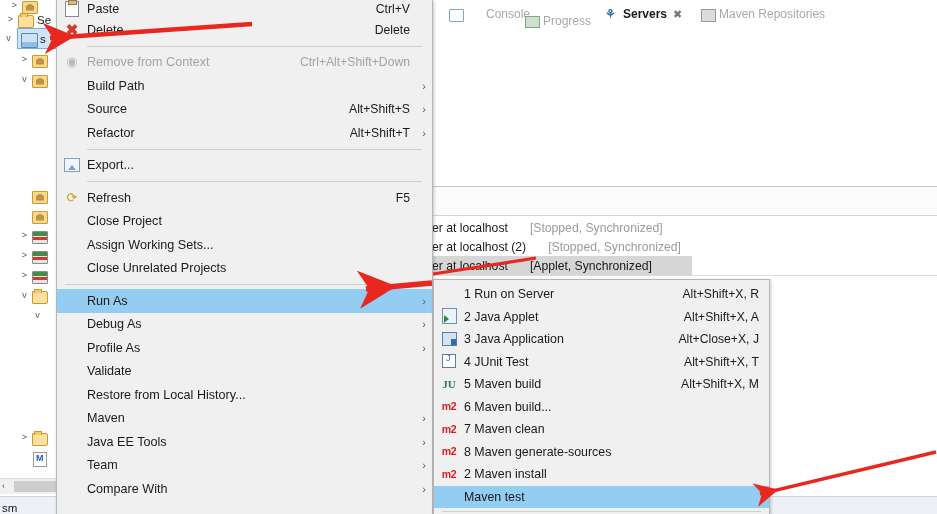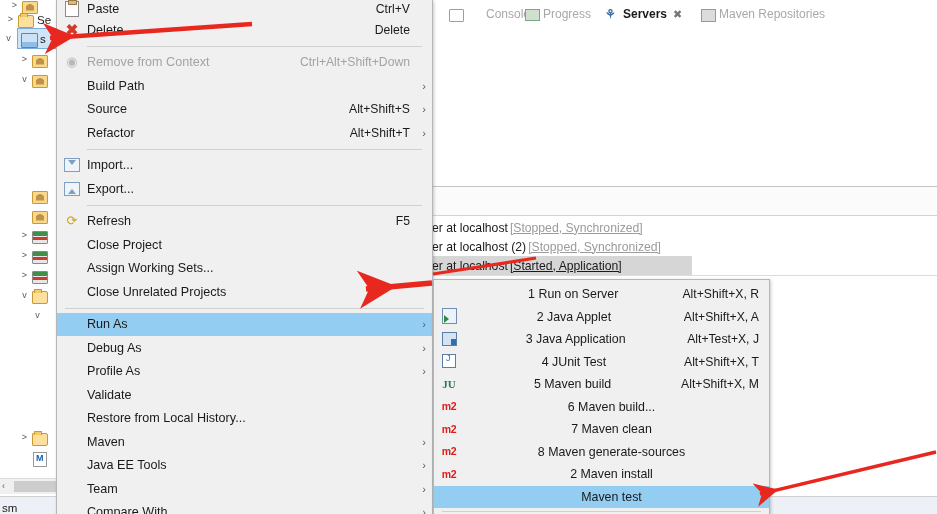--- a/index.html
+++ b/index.html
@@ -85,21 +85,21 @@
   .ic-remove{color:#b9b9b9;font-size:13px;line-height:16px;}
   .ic-impexp{width:14px;height:12px;border:1px solid #7f9fc0;background:#eef4fa;position:relative;}
   .ic-impexp:after{content:"";position:absolute;left:3px;top:1px;border-left:4px solid transparent;border-right:4px solid transparent;border-top:5px solid #7f9fc0;}
   .ic-refresh{color:#d4a017;font-size:13px;line-height:16px;}
 
   
   .submenu{
     position:absolute;left:433px;top:279px;width:335px;height:235px;
     background:#f0f0f0;border:1px solid #b6b6b6;box-shadow:1px 1px 3px rgba(0,0,0,.22);
   }
-  .sub-inner{padding-top:3px;text-align:center;}
+  .sub-inner{padding-top:3px;}
   .si{position:relative;height:22.5px;display:flex;align-items:center;}
   .si .sicon{width:30px;min-width:30px;display:flex;align-items:center;justify-content:center;margin-top:44px;}
   .si .slabel{flex:1;font-size:12.4px;color:#1a1a1a;white-space:nowrap;}
   .si .saccel{font-size:12.2px;color:#1a1a1a;padding-right:10px;white-space:nowrap;}
   .si.hl{background:#94cdf2;}
   .sub-sep{height:1px;background:#d0d0d0;margin:3px 8px 0 8px;}
   .m2{color:#e01b1b;font-size:10.5px;font-weight:bold;font-family:"Liberation Sans",sans-serif;letter-spacing:-0.3px;}
   .ju{font-size:11px;font-family:"Liberation Serif",serif;}
   .ju b{color:#2f7a4d;}
   .ju i{color:#9a9a9a;font-style:normal;font-size:9px;}
@@ -115,21 +115,21 @@
   .stab .tlbl{color:#a8a8a8;}
   .stab.active .tlbl{color:#1a1a1a;font-weight:bold;}
   .stab .tic{width:15px;height:14px;position:relative;display:inline-block;}
   .ic-console{width:13px;height:11px;border:1.5px solid #7fa6c9;border-radius:1px;background:#fff;}
   .ic-progress{width:13px;height:10px;background:#cfe0cf;border:1px solid #7fa67f;}
   .ic-servers{color:#3a6ea5;font-size:12px;font-weight:bold;line-height:14px;}
   .ic-maven{width:13px;height:11px;background:#dcdcdc;border:1px solid #9a9a9a;}
   .tclose{color:#777;font-size:11px;margin-left:2px;}
 
   .srow{position:absolute;left:430px;height:19px;display:flex;align-items:center;white-space:nowrap;font-size:12.2px;color:#1a1a1a;padding-left:2px;}
-  .srow .state{color:#9b9b9b;margin-left:2px;text-decoration:underline;}
+  .srow .state{color:#9b9b9b;margin-left:22px;}
   .srow.sel{background:#d6d6d6;}
   .srow.sel .state{color:#1a1a1a;}
   .servers-divider{position:absolute;left:430px;top:275px;width:507px;height:1px;background:#dcdcdc;}
 
   
   .arrows{position:absolute;inset:0;pointer-events:none;}
 </style>
 </head>
 <body>
 
@@ -138,21 +138,21 @@
   <div class="pane-right-top"></div>
   <div class="pane-servers"></div>
   <div class="servers-tabbar"></div>
 
   <div class="stab" style="left:448px;gap:23px;">
     <span class="tic">
         <span class="ic-console" style="position:absolute;left:1px;top:2px;"></span>
       </span>
     <span class="tlbl">Console</span>
   </div>
-  <div class="stab" style="left:524px;">
+  <div class="stab" style="left:524px;align-items:flex-end;">
     <span class="tic">
         <span class="ic-progress" style="position:absolute;left:1px;top:2px;"></span>
       </span>
     <span class="tlbl">Progress</span>
   </div>
   <div class="stab active" style="left:604px;">
     <span class="tic">
         <span class="ic-servers" style="position:absolute;left:1px;top:0;">⚘</span>
       </span>
     <span class="tlbl">Servers</span>
@@ -168,21 +168,21 @@
   <div class="srow" style="top:218px;">
     <span>er at localhost</span>
     <span class="state">[Stopped, Synchronized]</span>
   </div>
   <div class="srow" style="top:237px;">
     <span>er at localhost (2)</span>
     <span class="state">[Stopped, Synchronized]</span>
   </div>
   <div class="srow sel" style="top:256px;width:260px;">
     <span>er at localhost</span>
-    <span class="state">[Started, Application]</span>
+    <span class="state">[Applet, Synchronized]</span>
   </div>
   <div class="servers-divider"></div>
 
   <div class="pane-explorer">
     <div class="tree-row" style="top:-4px;padding-left:8px;">
       <span class="tw">&gt;</span>
       <span class="ticon">
           <span class="pkg"></span>
         </span>
     </div>
@@ -314,28 +314,20 @@
     </div>
     <div class="mi">
       <span class="micon"></span>
       <span class="mlabel">Refactor</span>
       <span class="maccel">Alt+Shift+T</span>
       <span class="marrow">›</span>
     </div>
     <div class="msep"></div>
     <div class="mi">
       <span class="micon">
-          <span class="ic-impexp"></span>
-        </span>
-      <span class="mlabel">Import...</span>
-      <span class="maccel"></span>
-      <span class="marrow"></span>
-    </div>
-    <div class="mi">
-      <span class="micon">
           <span class="ic-impexp" style="transform:rotate(180deg);"></span>
         </span>
       <span class="mlabel">Export...</span>
       <span class="maccel"></span>
       <span class="marrow"></span>
     </div>
     <div class="msep"></div>
     <div class="mi">
       <span class="micon">
           <span class="ic-refresh">⟳</span>
@@ -434,21 +426,21 @@
             <span class="ic-applet"></span>
           </span>
         <span class="slabel">2 Java Applet</span>
         <span class="saccel">Alt+Shift+X, A</span>
       </div>
       <div class="si">
         <span class="sicon">
             <span class="ic-javaapp"></span>
           </span>
         <span class="slabel">3 Java Application</span>
-        <span class="saccel">Alt+Test+X, J</span>
+        <span class="saccel">Alt+Close+X, J</span>
       </div>
       <div class="si">
         <span class="sicon">
             <span class="ju"><b>J</b><b>U</b><i></i></span>
           </span>
         <span class="slabel">4 JUnit Test</span>
         <span class="saccel">Alt+Shift+X, T</span>
       </div>
       <div class="si">
         <span class="sicon">

